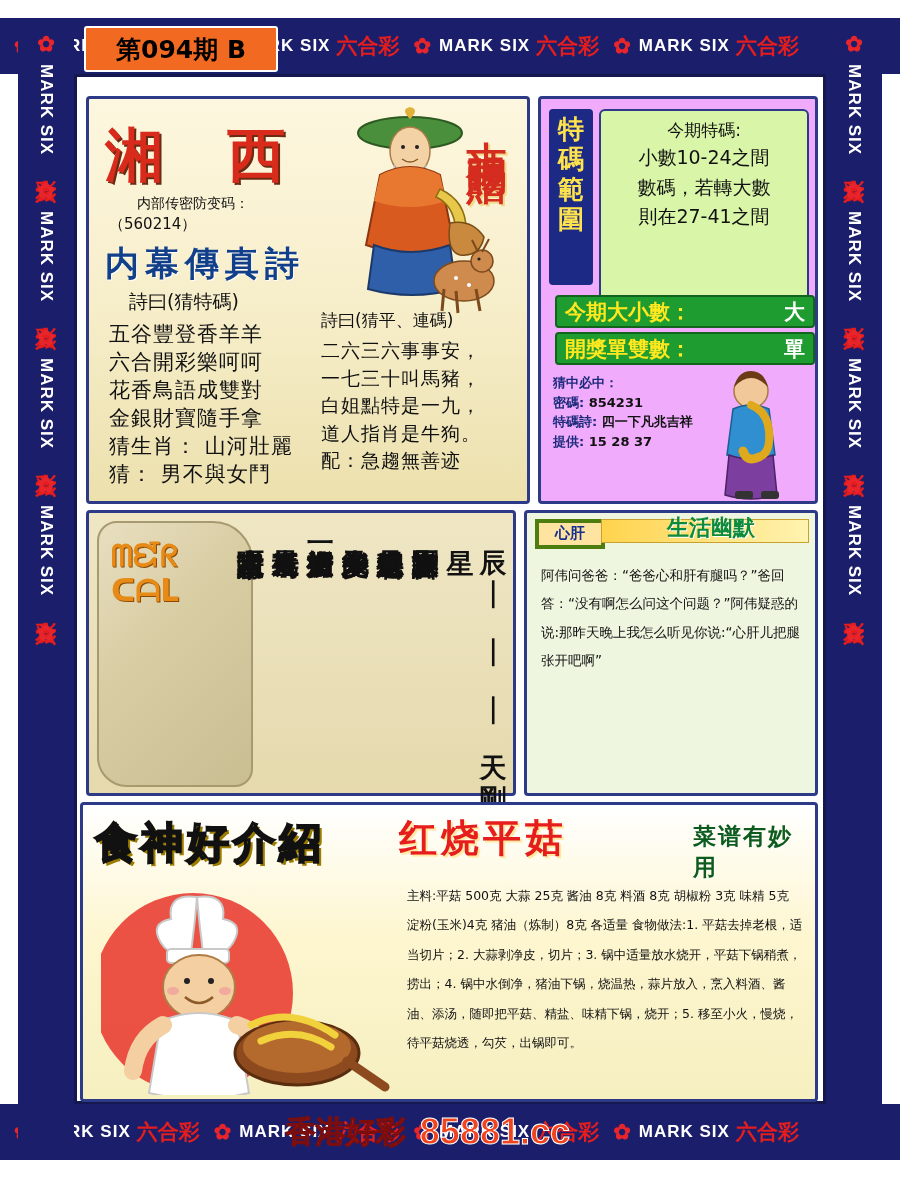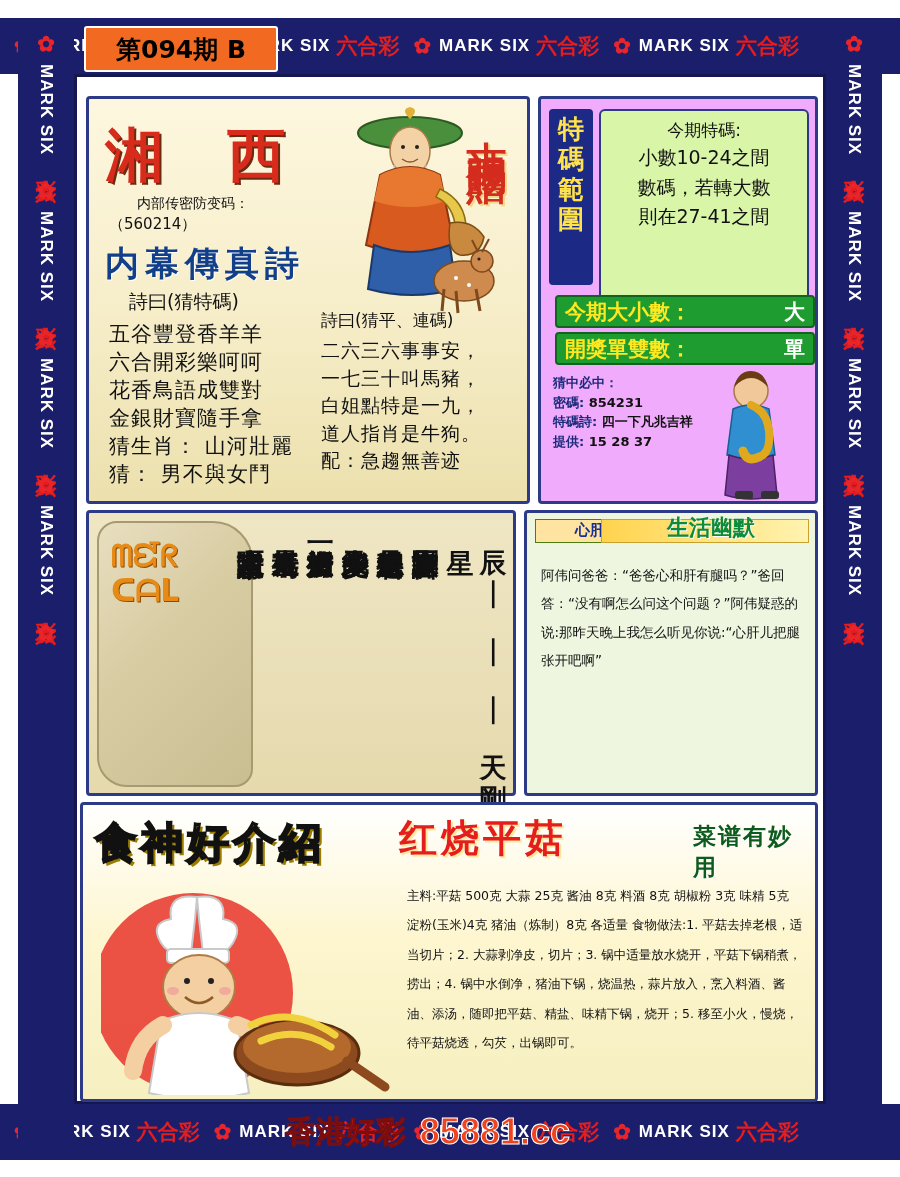--- a/index.html
+++ b/index.html
@@ -166,23 +166,23 @@
   }
   .bp-col{writing-mode:vertical-rl;text-orientation:upright;margin-left:2px;}
 
   
   .joke-panel{
     left:524px;top:510px;width:294px;height:286px;
     background:#eef6e0;border:3px solid #2d3a87;border-radius:4px;
   }
   .joke-title{
     position:absolute;left:8px;top:6px;width:62px;height:22px;
-    background:#ffe3a0;border:1px solid #4d7c0f;
+    background:#ffe3a0;border:4px solid #4d7c0f;
     font-size:15px;font-weight:bold;color:#17308f;
-    text-align:center;line-height:21px;padding-left:23px;
+    text-align:center;line-height:21px;
   }
   .joke-bar{
     position:absolute;left:74px;top:6px;width:206px;height:22px;
     background:linear-gradient(90deg,#ffd34d,#fff3b0);
     border:1px solid #c8a12f;
   }
   .joke-bar-txt{
     position:absolute;left:140px;top:0px;font-size:22px;font-weight:bold;
     color:#0d8a3c;text-shadow:1px 1px 0 #fff;
   }

